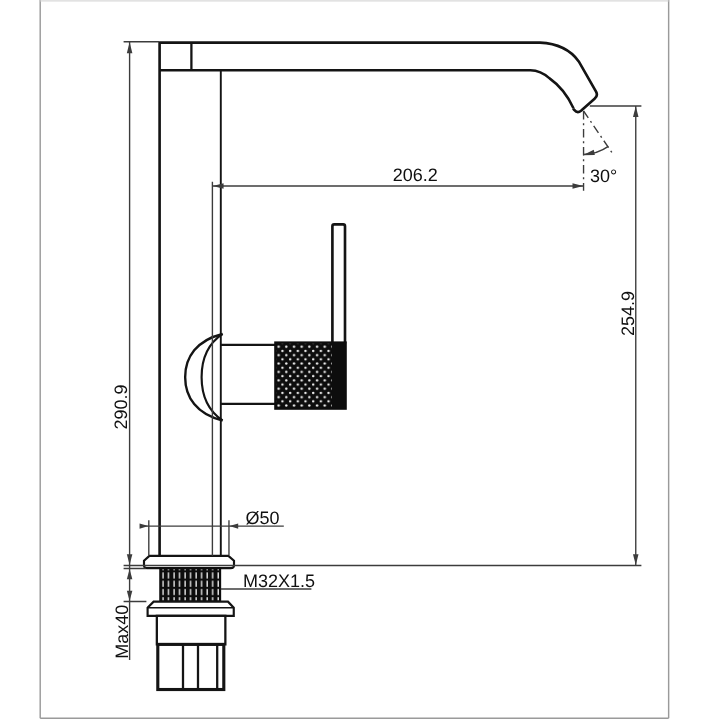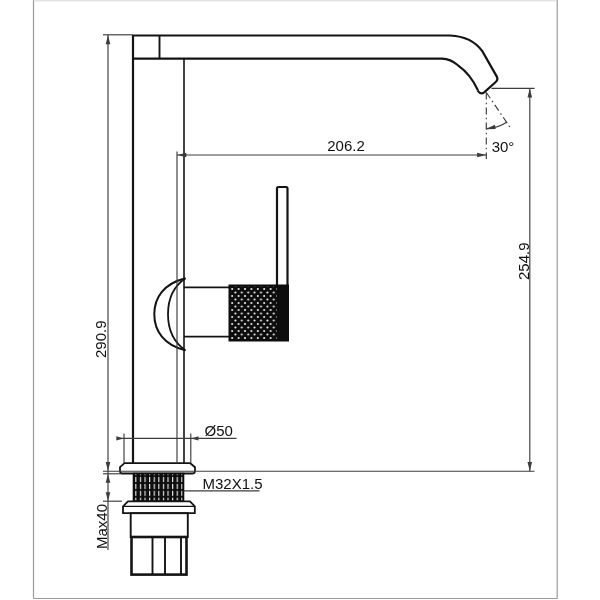--- a/index.html
+++ b/index.html
@@ -1,16 +1,16 @@
 <!DOCTYPE html>
 <html><head>
 <meta charset="utf-8">
 <style>
   html,body{margin:0;padding:0;background:#fff;}
-  #stage{position:relative;width:600px;height:600px;background:var(--bg,#fff);overflow:hidden;}
+  #stage{position:relative;width:600px;height:600px;background:var(--bg,#fff);overflow:hidden;border-radius:14px;}
   svg{display:block;}
   .ln{stroke:var(--ink,#141414);fill:none;stroke-linecap:butt;stroke-linejoin:miter;}
   .fw{fill:#ffffff;stroke:var(--ink,#141414);stroke-linejoin:miter;}
   .dim{stroke:var(--dim,#3c3c3c);fill:none;stroke-width:1.15;}
   .dimf{fill:var(--dim,#3c3c3c);stroke:none;}
   .frame{stroke:var(--frame,#999);fill:none;stroke-width:1.2;}
   .lbl{font:15px "Liberation Sans","DejaVu Sans",sans-serif;fill:#101010;}
 </style>
 </head>
 <body>

